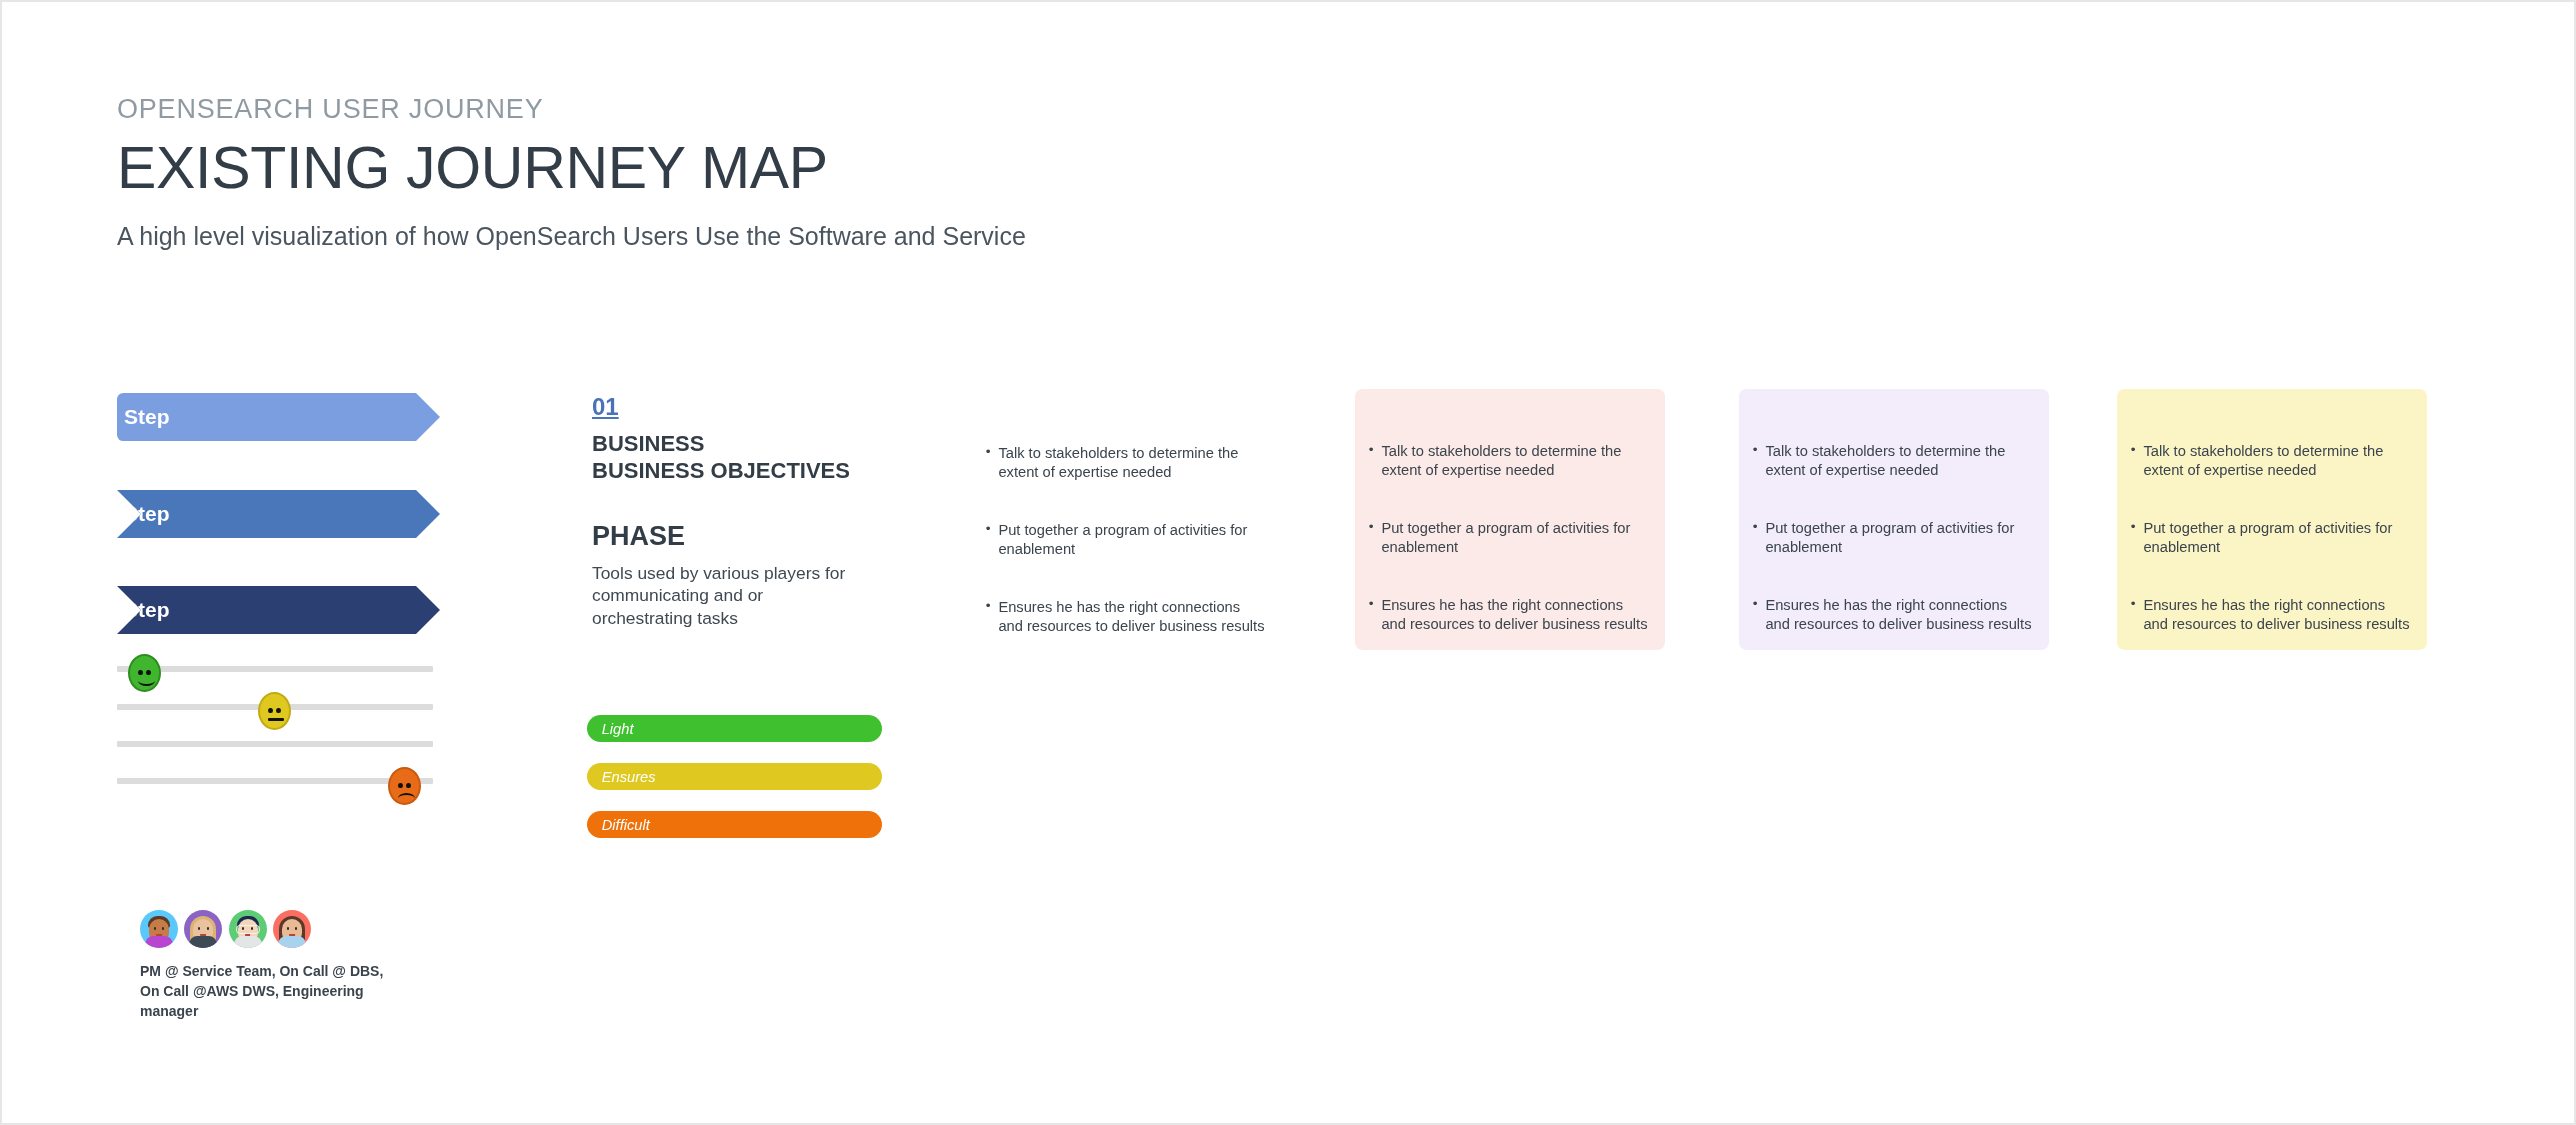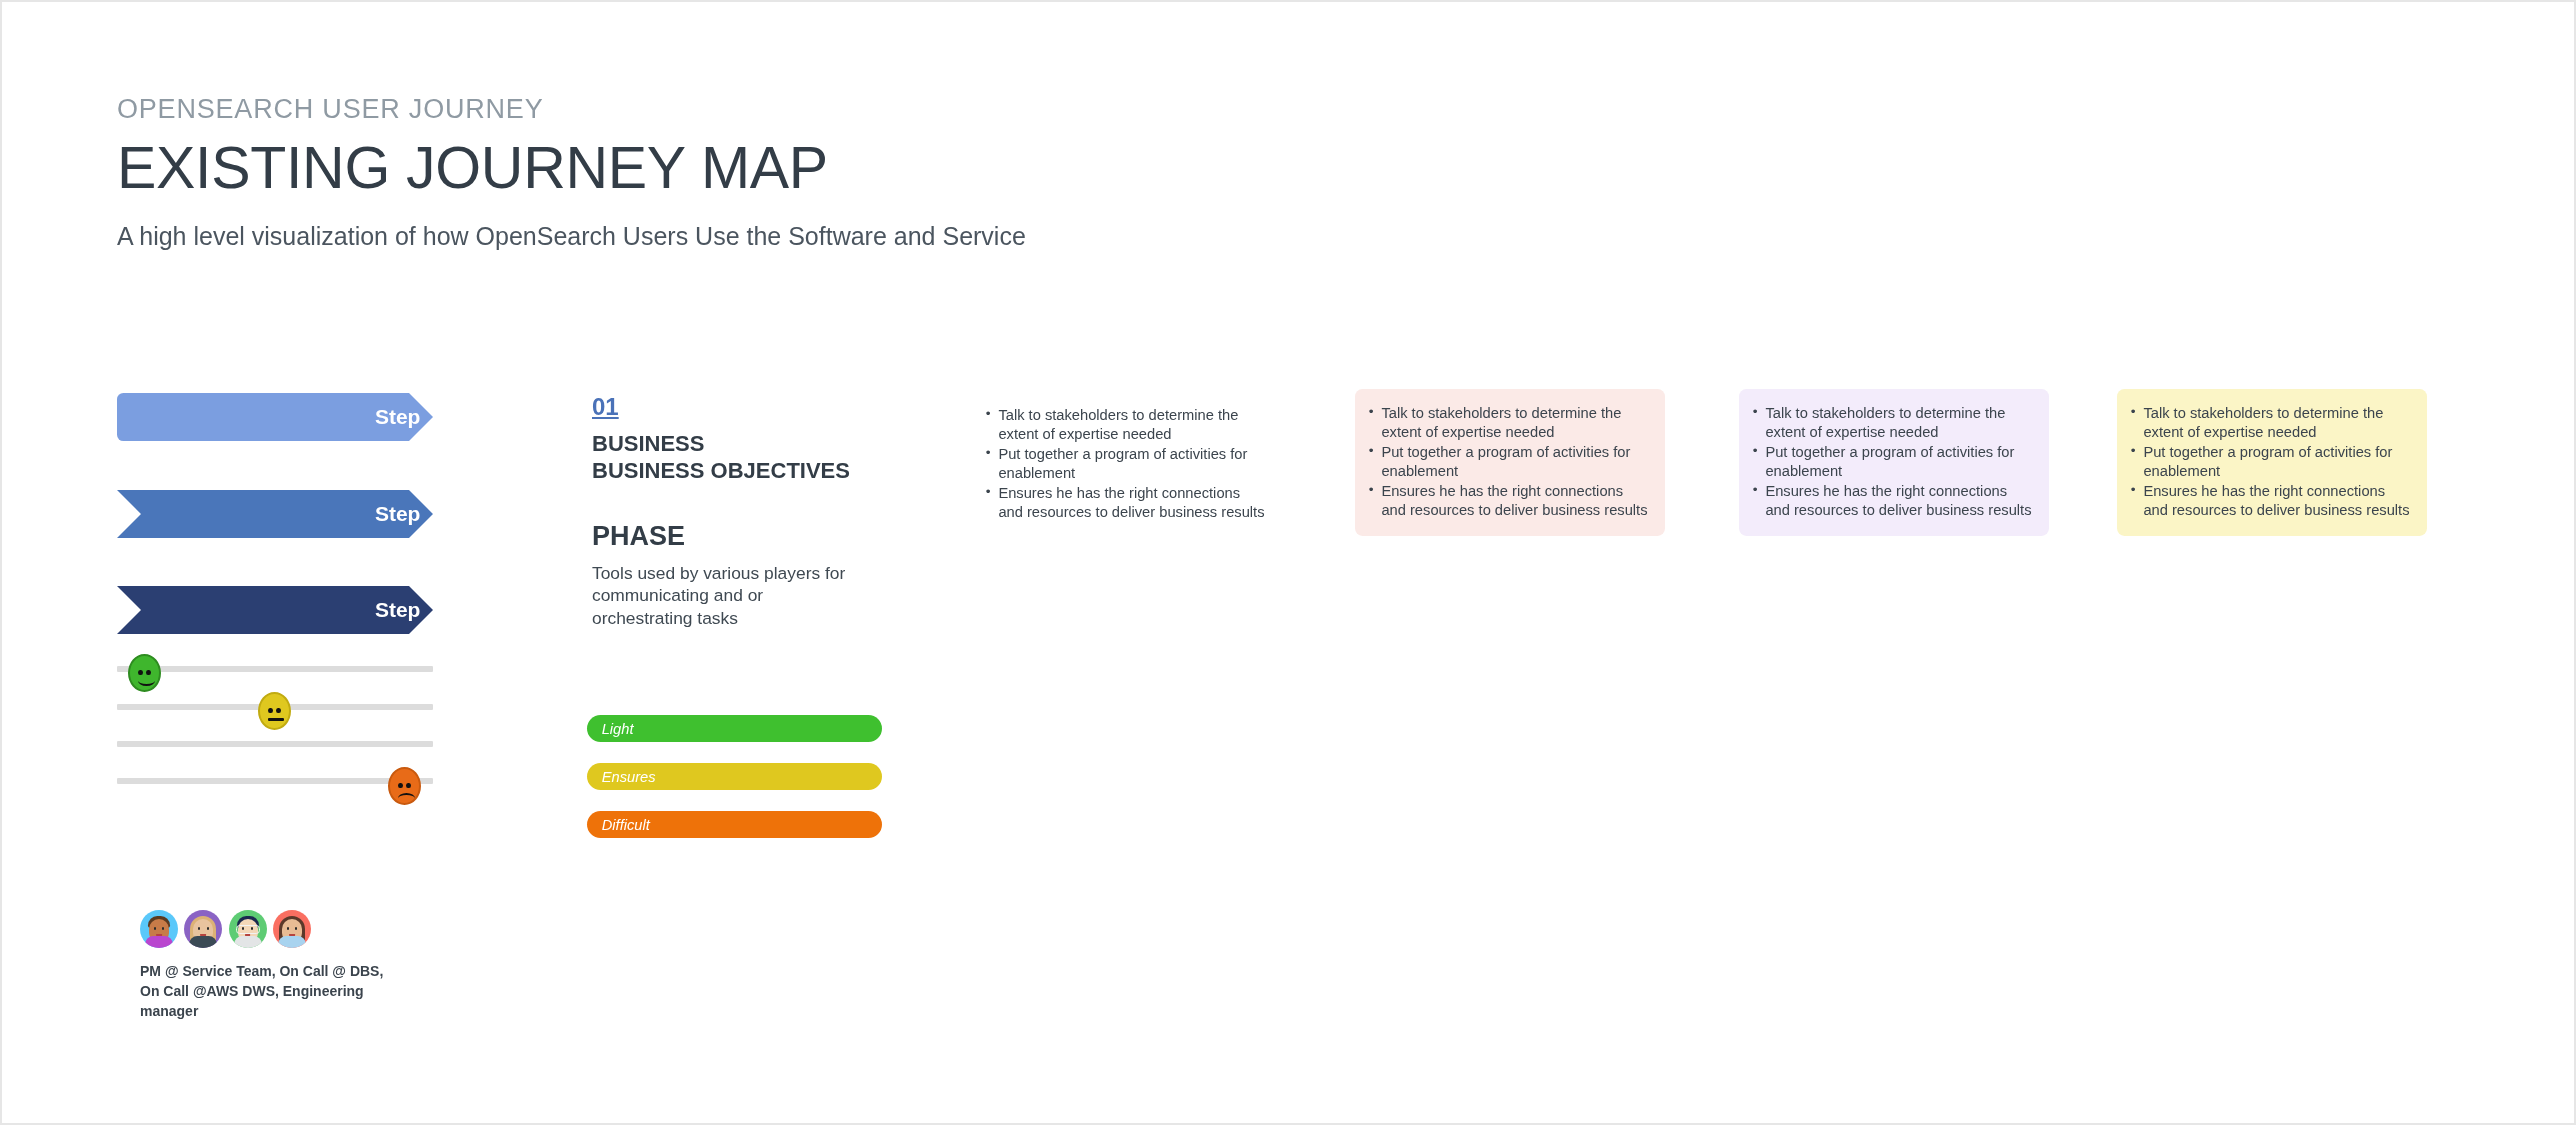--- a/index.html
+++ b/index.html
@@ -49,24 +49,25 @@
   }
 
   
   .step-arrow {
     position: absolute;
     left: 115px;
     width: 316px;
     height: 48px;
     display: flex;
     align-items: center;
-    justify-content: flex-end;
+    justify-content: flex-start;
     color: #ffffff;
     font-size: 21px;
     font-weight: bold;
+    padding-left: 7px;
   }
   .arrow-head {
     clip-path: polygon(0 0, calc(100% - 24px) 0, 100% 50%, calc(100% - 24px) 100%, 0 100%);
     border-radius: 6.3px 0 0 6.3px;
   }
   .arrow-chev {
     clip-path: polygon(0 0, calc(100% - 24px) 0, 100% 50%, calc(100% - 24px) 100%, 0 100%, 24px 50%);
   }
   .step-label { padding-right: 12.6px; }
 
@@ -215,20 +216,21 @@
     top: 387px;
   }
   .bullet-col.plain { padding: 14.7px 13.7px 14.7px 8.4px; }
   .bullet-list { list-style: none; margin: 0; padding: 0; }
   .bullet-list li {
     position: relative;
     padding-left: 18px;
     font-size: 14.7px;
     line-height: 1.33;
     color: #3b444d;
+    margin-top: 38px;
   }
   .bullet-list li::before {
     content: "\2022";
     position: absolute;
     left: 5.3px;
     top: -0.5px;
     font-size: 13.7px;
     color: #3b444d;
   }
 </style>

